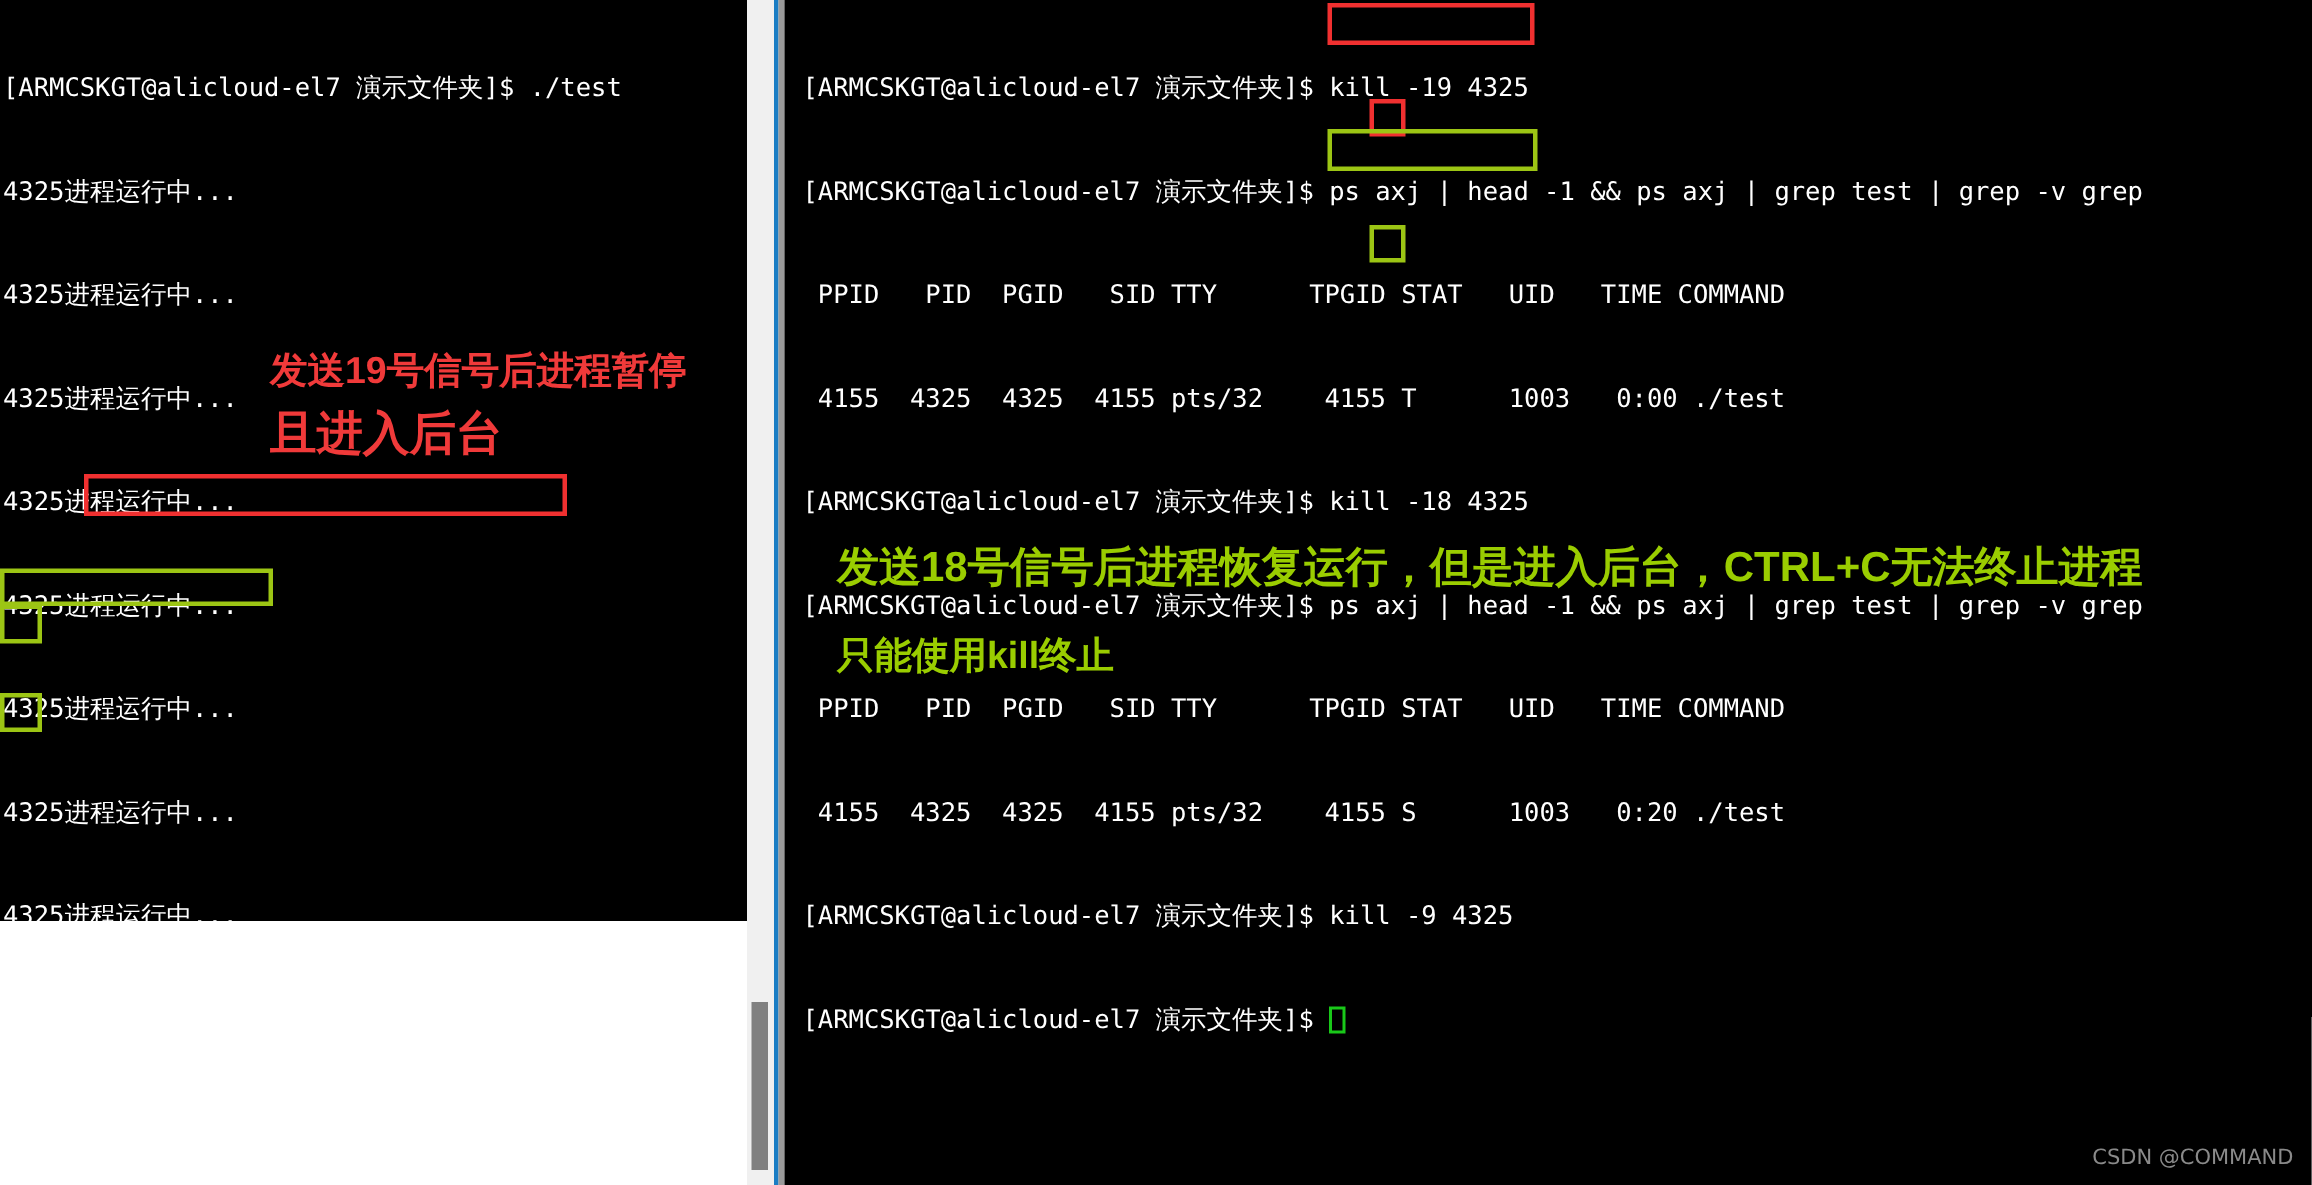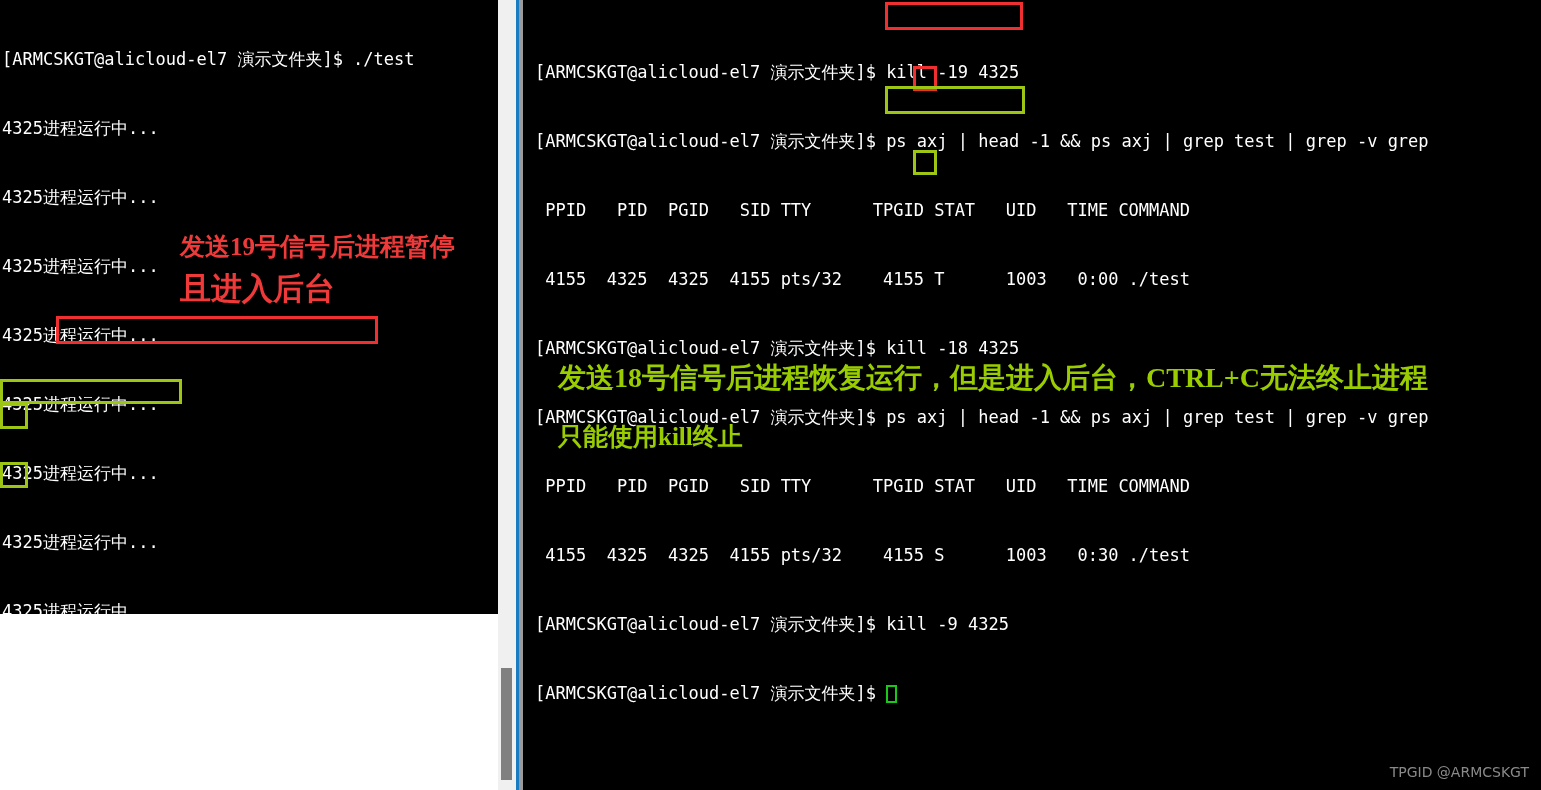--- a/index.html
+++ b/index.html
@@ -27,21 +27,21 @@
   #pane-right { left: 523px; width: 1018px; height: 790px; }
 
   .term-body {
     position: relative;
     font-family: "DejaVu Sans Mono", monospace;
     font-size: 17px;
     line-height: 23px;
     white-space: pre;
   }
   #pane-left .term-body  { padding: 2px 0 0 2px; }
-  #pane-right .term-body { padding: 15px 0 0 12px; }
+  #pane-right .term-body { padding: 2px 0 0 12px; }
 
   .line { height: 23px; }
   .cursor-hollow {
     display: inline-block;
     width: 11px;
     height: 18px;
     border: 2px solid #19c819;
     box-sizing: border-box;
     vertical-align: -4px;
   }
@@ -51,21 +51,21 @@
     position: absolute;
     box-sizing: border-box;
     pointer-events: none;
   }
   .box.red   { border: 3px solid #f03030; }
   .box.green { border: 3px solid #9cc514; }
 
   
   .anno {
     position: absolute;
-    font-family: Liberation Serif, serif;
+    font-family: Liberation Sans, sans-serif;
     font-weight: bold;
     white-space: pre;
   }
   .anno.red   { color: #f03a3a; }
   .anno.green { color: #9acd00; }
 
   
   #gutter {
     position: absolute;
     top: 0; left: 498px;
@@ -168,27 +168,27 @@
 
 <div class="pane" id="pane-right">
   <div class="term-body">
     <div class="line"><span>[ARMCSKGT@alicloud-el7 演示文件夹]$</span> <span>kill -19 4325</span></div>
     <div class="line"><span>[ARMCSKGT@alicloud-el7 演示文件夹]$</span> <span>ps axj | head -1 &amp;&amp; ps axj | grep test | grep -v grep</span></div>
     <div class="line"> PPID   PID  PGID   SID TTY      TPGID STAT   UID   TIME COMMAND</div>
     <div class="line"> 4155  4325  4325  4155 pts/32    4155 T      1003   0:00 ./test</div>
     <div class="line"><span>[ARMCSKGT@alicloud-el7 演示文件夹]$</span> <span>kill -18 4325</span></div>
     <div class="line"><span>[ARMCSKGT@alicloud-el7 演示文件夹]$</span> <span>ps axj | head -1 &amp;&amp; ps axj | grep test | grep -v grep</span></div>
     <div class="line"> PPID   PID  PGID   SID TTY      TPGID STAT   UID   TIME COMMAND</div>
-    <div class="line"> 4155  4325  4325  4155 pts/32    4155 S      1003   0:30 ./test</div>
+    <div class="line"> 4155  4325  4325  4155 pts/32    4155 S      1003   0:20 ./test</div>
     <div class="line"><span>[ARMCSKGT@alicloud-el7 演示文件夹]$</span> <span>kill -9 4325</span></div>
     <div class="line"><span>[ARMCSKGT@alicloud-el7 演示文件夹]$</span> <span class="cursor-hollow"></span></div>
   </div>
 
   <div class="box red" style="left:362px; top:2px;   width:138px; height:28px;"></div>
   <div class="box red" style="left:390px; top:66px;  width:24px;  height:25px;"></div>
   <div class="box green" style="left:362px; top:86px;  width:140px; height:28px;"></div>
   <div class="box green" style="left:390px; top:150px; width:24px;  height:25px;"></div>
 
   <div class="anno green" style="left:35px; top:359px; font-size:28px;">发送18号信号后进程恢复运行，但是进入后台，CTRL+C无法终止进程</div>
   <div class="anno green" style="left:35px; top:396px; font-size:25px;margin-top:24px;">只能使用kill终止</div>
 </div>
 
-<div id="watermark">TPGID @ARMCSKGT</div>
+<div id="watermark">CSDN @COMMAND</div>
 
 </body></html>

